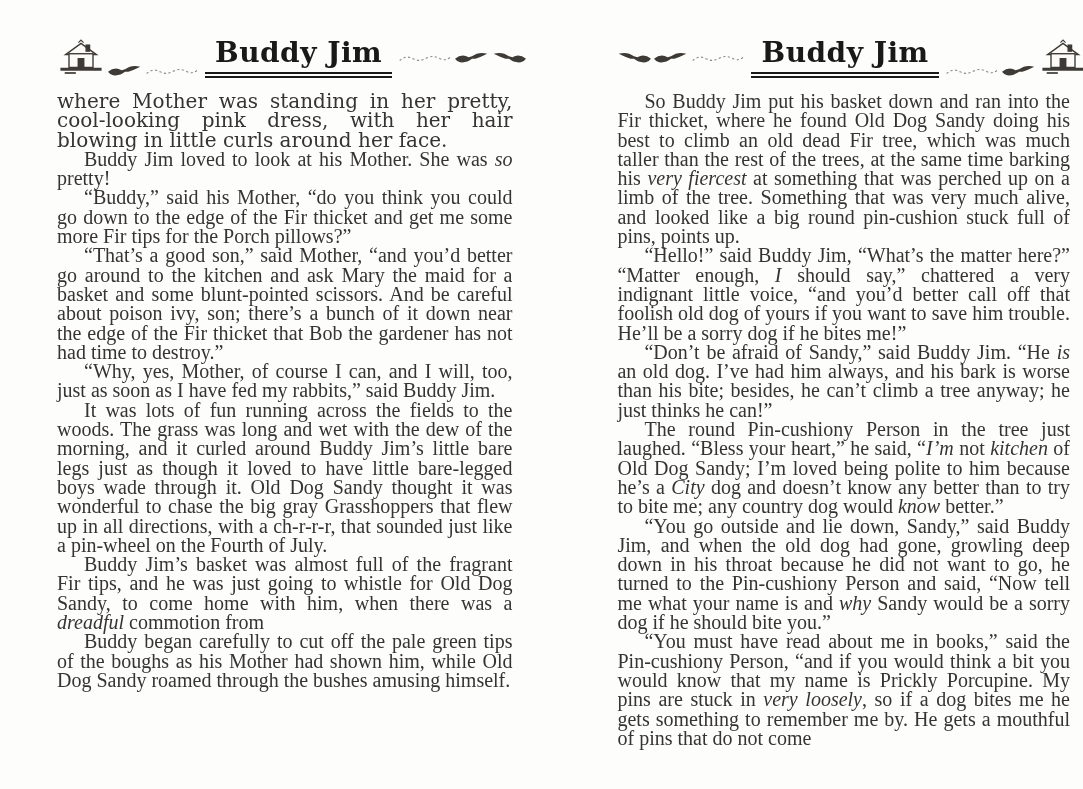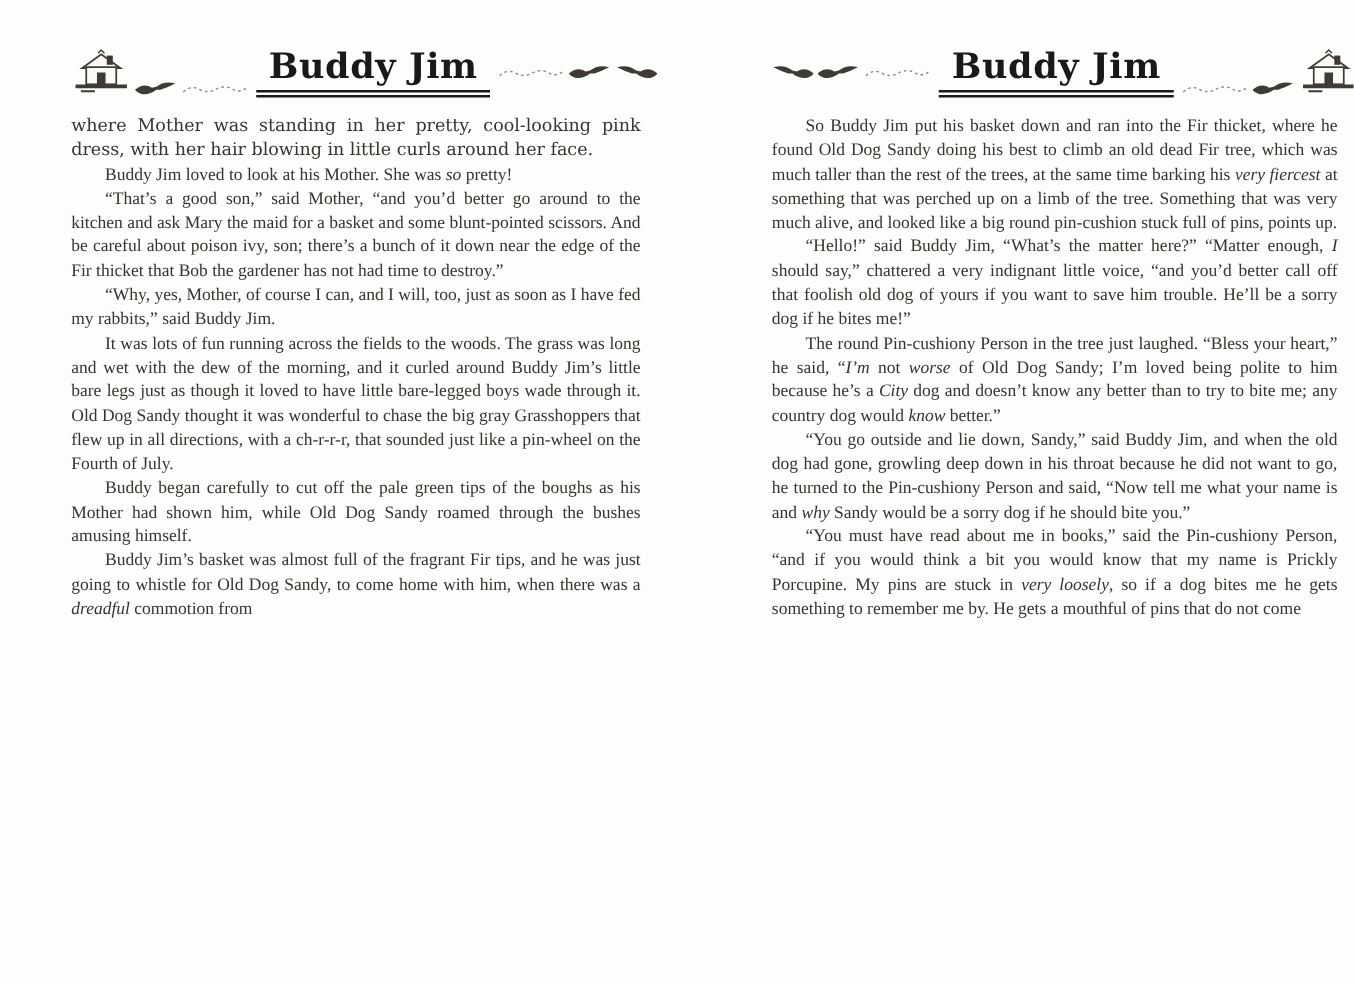--- a/index.html
+++ b/index.html
@@ -24,21 +24,21 @@
 
   .title {
     font-family: "DejaVu Serif", "Liberation Serif", serif;
     font-weight: 700; font-size: 28px; line-height: 1;
     color: #191917; margin: 0 6px; padding: 0 10px 5px;
     border-bottom: 6px double #191917;
     letter-spacing: 0.5px; white-space: nowrap;
   }
 
   .body-text {
-    font-size: 14px; line-height: 19.3px;
+    font-size: 20px; line-height: 19.3px;
     color: #363430; text-align: justify;
   }
   .para { margin: 0; }
   .para.indent { text-indent: 27px; font-family: Liberation Serif, serif; }
   .body-text i { font-style: italic; }
 </style>
 </head>
 <body>
 
 <svg width="0" height="0" style="position:absolute" aria-hidden="true">
@@ -81,25 +81,26 @@
               <use href="#sym-bird"></use>
             </svg></span>
         <span class="deco mirror"><svg width="34" height="14" viewBox="0 0 40 16">
               <use href="#sym-bird"></use>
             </svg></span>
       </div>
     </header>
     <div class="body-text">
         <p class="para"><span>where Mother was standing in her pretty, cool-looking pink dress, with her hair blowing in little curls around her face.</span></p>
         <p class="para indent"><span>Buddy Jim loved to look at his Mother. She was </span><i>so</i><span> pretty!</span></p>
+        <p class="para indent"><span>“Buddy,” said his Mother, “do you think you could go down to the edge of the Fir thicket and get me some more Fir tips for the Porch pillows?”</span></p>
         <p class="para indent"><span>“That’s a good son,” said Mother, “and you’d better go around to the kitchen and ask Mary the maid for a basket and some blunt-pointed scissors. And be careful about poison ivy, son; there’s a bunch of it down near the edge of the Fir thicket that Bob the gardener has not had time to destroy.”</span></p>
         <p class="para indent"><span>“Why, yes, Mother, of course I can, and I will, too, just as soon as I have fed my rabbits,” said Buddy Jim.</span></p>
         <p class="para indent"><span>It was lots of fun running across the fields to the woods. The grass was long and wet with the dew of the morning, and it curled around Buddy Jim’s little bare legs just as though it loved to have little bare-legged boys wade through it. Old Dog Sandy thought it was wonderful to chase the big gray Grasshoppers that flew up in all directions, with a ch-r-r-r, that sounded just like a pin-wheel on the Fourth of July.</span></p>
+        <p class="para indent"><span>Buddy Jim’s basket was almost full of the fragrant Fir tips, and he was just going to whistle for Old Dog Sandy, to come home with him, when there was a </span><i>dreadful</i><span> commotion from</span></p>
         <p class="para indent"><span>Buddy began carefully to cut off the pale green tips of the boughs as his Mother had shown him, while Old Dog Sandy roamed through the bushes amusing himself.</span></p>
-        <p class="para indent"><span>Buddy Jim’s basket was almost full of the fragrant Fir tips, and he was just going to whistle for Old Dog Sandy, to come home with him, when there was a </span><i>dreadful</i><span> commotion from</span></p>
       </div>
   </section>
 
   <section class="page page-right">
     <header class="page-header">
       <div class="deco-group">
         <span class="deco mirror"><svg width="34" height="14" viewBox="0 0 40 16">
               <use href="#sym-bird"></use>
             </svg></span>
         <span class="deco"><svg width="34" height="14" viewBox="0 0 40 16">
@@ -118,19 +119,20 @@
               <use href="#sym-bird"></use>
             </svg></span>
         <span class="deco"><svg width="48" height="40" viewBox="0 0 56 42">
               <use href="#sym-birdhouse"></use>
             </svg></span>
       </div>
     </header>
     <div class="body-text">
         <p class="para indent"><span>So Buddy Jim put his basket down and ran into the Fir thicket, where he found Old Dog Sandy doing his best to climb an old dead Fir tree, which was much taller than the rest of the trees, at the same time barking his </span><i>very fiercest</i><span> at something that was perched up on a limb of the tree. Something that was very much alive, and looked like a big round pin-cushion stuck full of pins, points up.</span></p>
         <p class="para indent"><span>“Hello!” said Buddy Jim, “What’s the matter here?” “Matter enough, </span><i>I</i><span> should say,” chattered a very indignant little voice, “and you’d better call off that foolish old dog of yours if you want to save him trouble. He’ll be a sorry dog if he bites me!”</span></p>
-        <p class="para indent"><span>The round Pin-cushiony Person in the tree just laughed. “Bless your heart,” he said, “</span><i>I’m</i><span> not </span><i>worse</i><span> of Old Dog Sandy; I’m loved being polite to him because he’s a </span><i>City</i><span> dog and doesn’t know any better than to try to bite me; any country dog would </span><i>know</i><span> better.”</span></p>
+        <p class="para indent"><span>“Don’t be afraid of Sandy,” said Buddy Jim. “He </span><i>is</i><span> an old dog. I’ve had him always, and his bark is worse than his bite; besides, he can’t climb a tree anyway; he just thinks he can!”</span></p>
+        <p class="para indent"><span>The round Pin-cushiony Person in the tree just laughed. “Bless your heart,” he said, “</span><i>I’m</i><span> not </span><i>kitchen</i><span> of Old Dog Sandy; I’m loved being polite to him because he’s a </span><i>City</i><span> dog and doesn’t know any better than to try to bite me; any country dog would </span><i>know</i><span> better.”</span></p>
         <p class="para indent"><span>“You go outside and lie down, Sandy,” said Buddy Jim, and when the old dog had gone, growling deep down in his throat because he did not want to go, he turned to the Pin-cushiony Person and said, “Now tell me what your name is and </span><i>why</i><span> Sandy would be a sorry dog if he should bite you.”</span></p>
         <p class="para indent"><span>“You must have read about me in books,” said the Pin-cushiony Person, “and if you would think a bit you would know that my name is Prickly Porcupine. My pins are stuck in </span><i>very loosely</i><span>, so if a dog bites me he gets something to remember me by. He gets a mouthful of pins that do not come</span></p>
       </div>
   </section>
 
 </div>
 
 </body></html>

